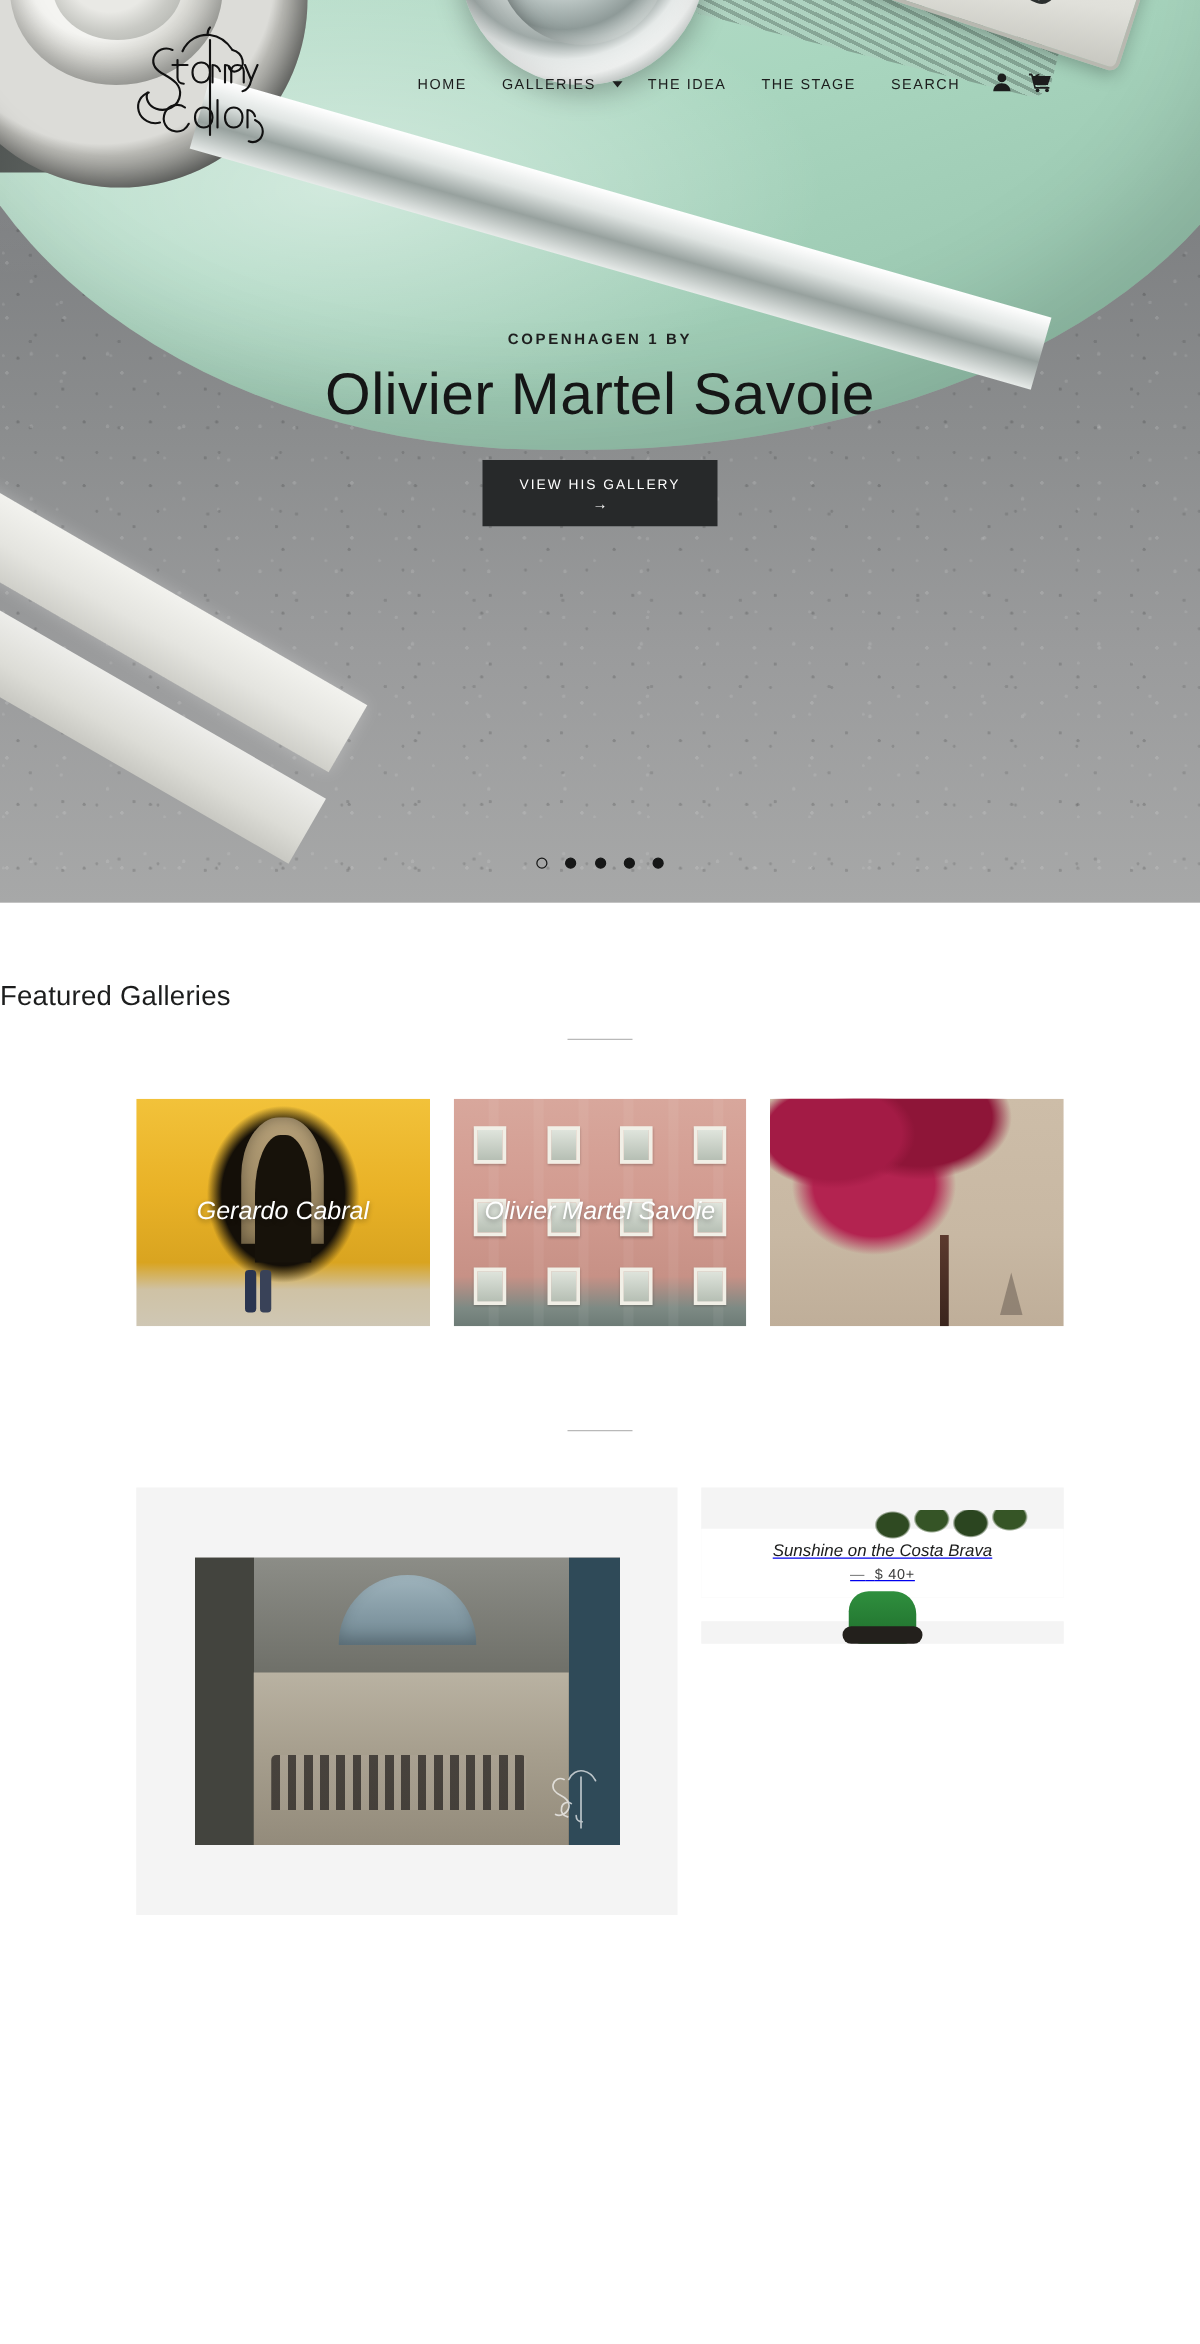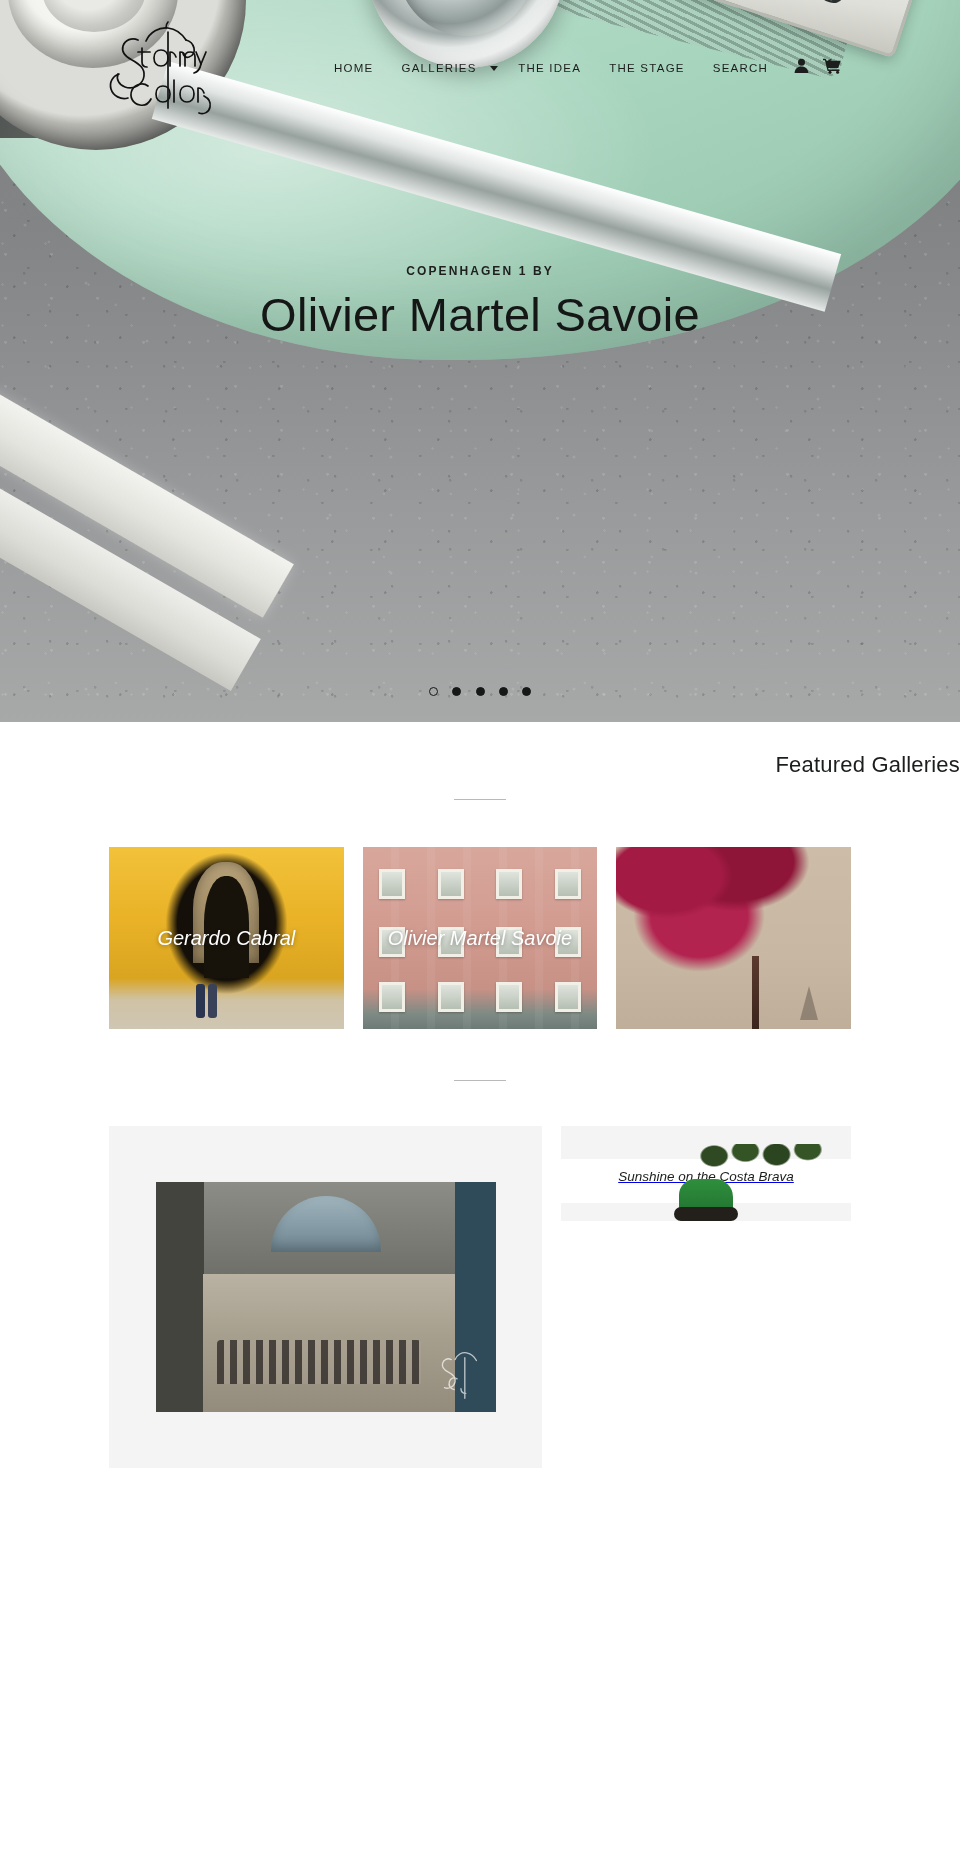--- a/index.html
+++ b/index.html
@@ -278,21 +278,21 @@
     border-left: 4px solid transparent;
     border-right: 4px solid transparent;
     border-top: 5px solid #1c1d1d;
     vertical-align: middle;
   }
   .nav-icons { display: flex; align-items: center; gap: 14px; padding-left: 12px; }
   .nav-icon { display: block; color: #1c1d1d; }
 
   
   .section { width: 960px; padding: 0 0; background: #fff; }
-  .section-head { text-align: right; padding-top: 30px; }
+  .section-head { text-align: left; padding-top: 62px; }
   .section-title {
     font-size: 22px;
     font-weight: 400;
     color: #1c1d1d;
     letter-spacing: .2px;
   }
   .section-rule {
     width: 52px; height: 1px;
     background: #b9b9b9;
     margin: 21px auto 0;
@@ -648,20 +648,24 @@
             </svg>
           </a>
         </div>
       </nav>
     </div>
   </header>
 
   <div class="hero-caption">
     <div class="hero-kicker">COPENHAGEN 1 BY</div>
     <h1 class="hero-title">Olivier Martel Savoie</h1>
+    <a class="hero-btn" href="#">
+      <span class="lbl">VIEW HIS GALLERY</span>
+      <span class="arw">→</span>
+    </a>
   </div>
 
   <div class="hero-dots">
     <span class="dot active"></span>
     <span class="dot"></span>
     <span class="dot"></span>
     <span class="dot"></span>
     <span class="dot"></span>
   </div>
 </section>
@@ -741,20 +745,21 @@
           </g>
         </svg>
       </span>
     </a>
 
     <div class="prints-side">
 
       <a class="print-card" href="#">
         <span class="print-card-img art-palms"></span>
         <span class="print-title" style="display:block">Sunshine on the Costa Brava</span>
+        <span class="print-price card-white" style="display:block"><span class="price-dash">—</span>&nbsp;&nbsp;<span>$ 40+</span></span>
       </a>
 
       <a class="print-card" href="#">
         <span class="print-card-img art-vespa"></span>
       </a>
 
     </div>
   </div>
 </section>
 

